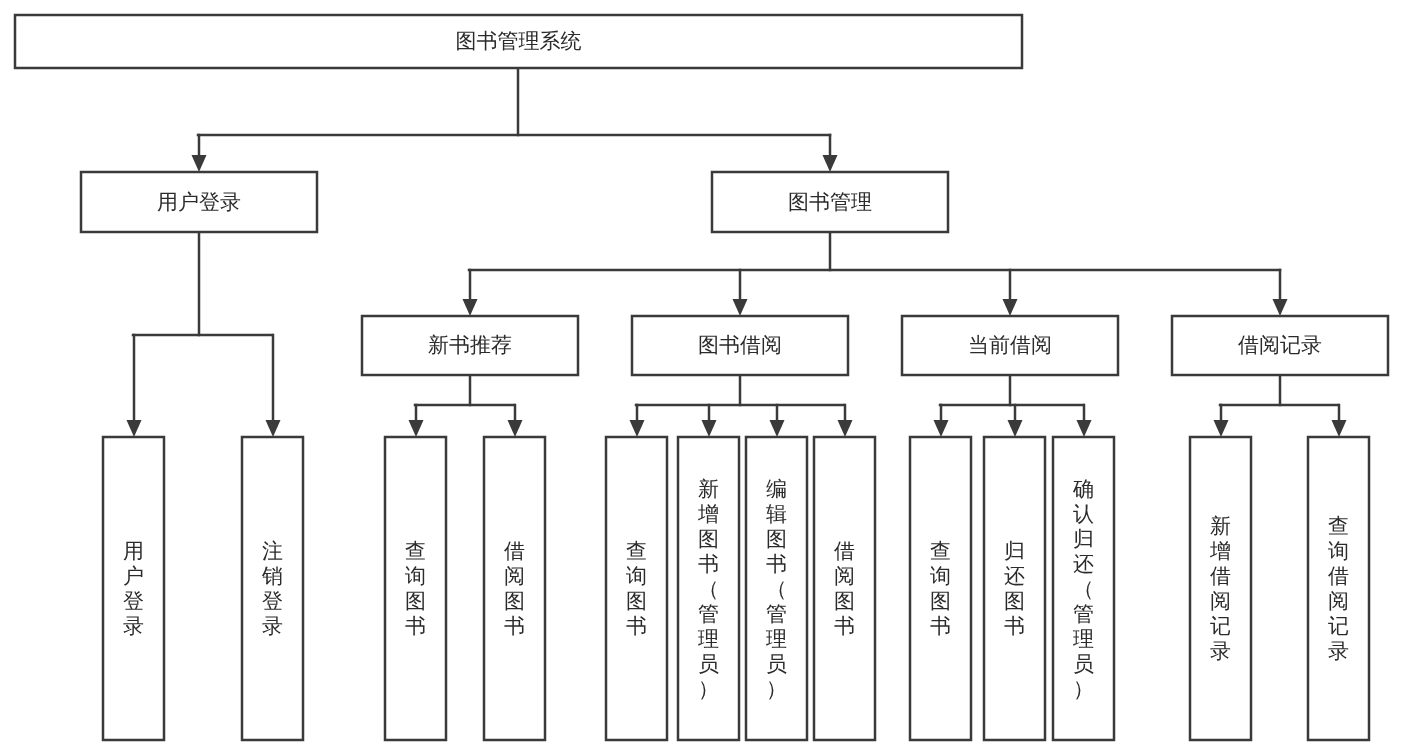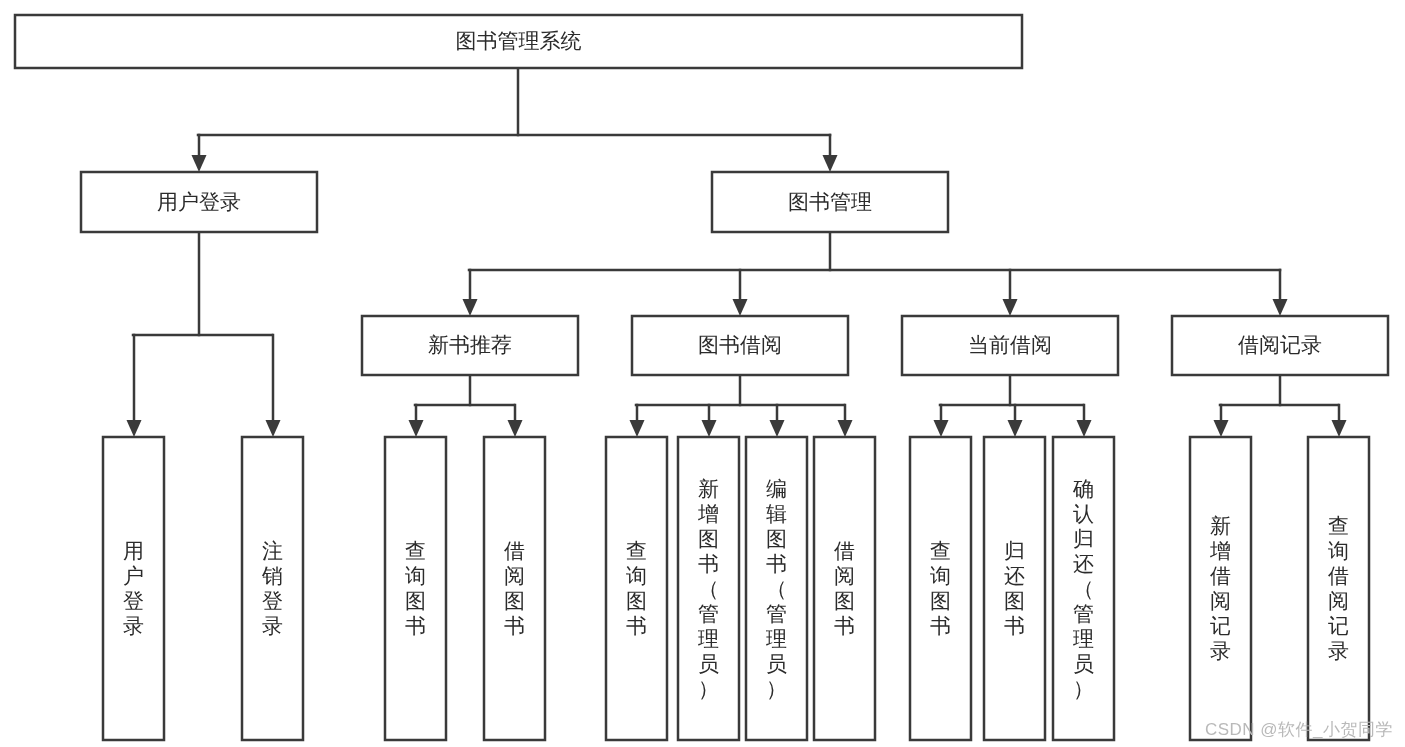--- a/index.html
+++ b/index.html
@@ -203,15 +203,14 @@
           <rect x="1190" y="437" width="61" height="303" class="node-box"></rect>
           <text x="1220.5" y="533" class="node-label-v"><tspan x="1220.5" dy="0">新</tspan><tspan x="1220.5" dy="25">增</tspan><tspan x="1220.5" dy="25">借</tspan><tspan x="1220.5" dy="25">阅</tspan><tspan x="1220.5" dy="25">记</tspan><tspan x="1220.5" dy="25">录</tspan></text>
         </g>
         <g>
           <rect x="1308" y="437" width="61" height="303" class="node-box"></rect>
           <text x="1338.5" y="533" class="node-label-v"><tspan x="1338.5" dy="0">查</tspan><tspan x="1338.5" dy="25">询</tspan><tspan x="1338.5" dy="25">借</tspan><tspan x="1338.5" dy="25">阅</tspan><tspan x="1338.5" dy="25">记</tspan><tspan x="1338.5" dy="25">录</tspan></text>
         </g>
       </g>
   </svg>
 
-  <div class="watermark">CSDN @软件_小贺同学</div>
 
 </div>
 
 </body></html>

